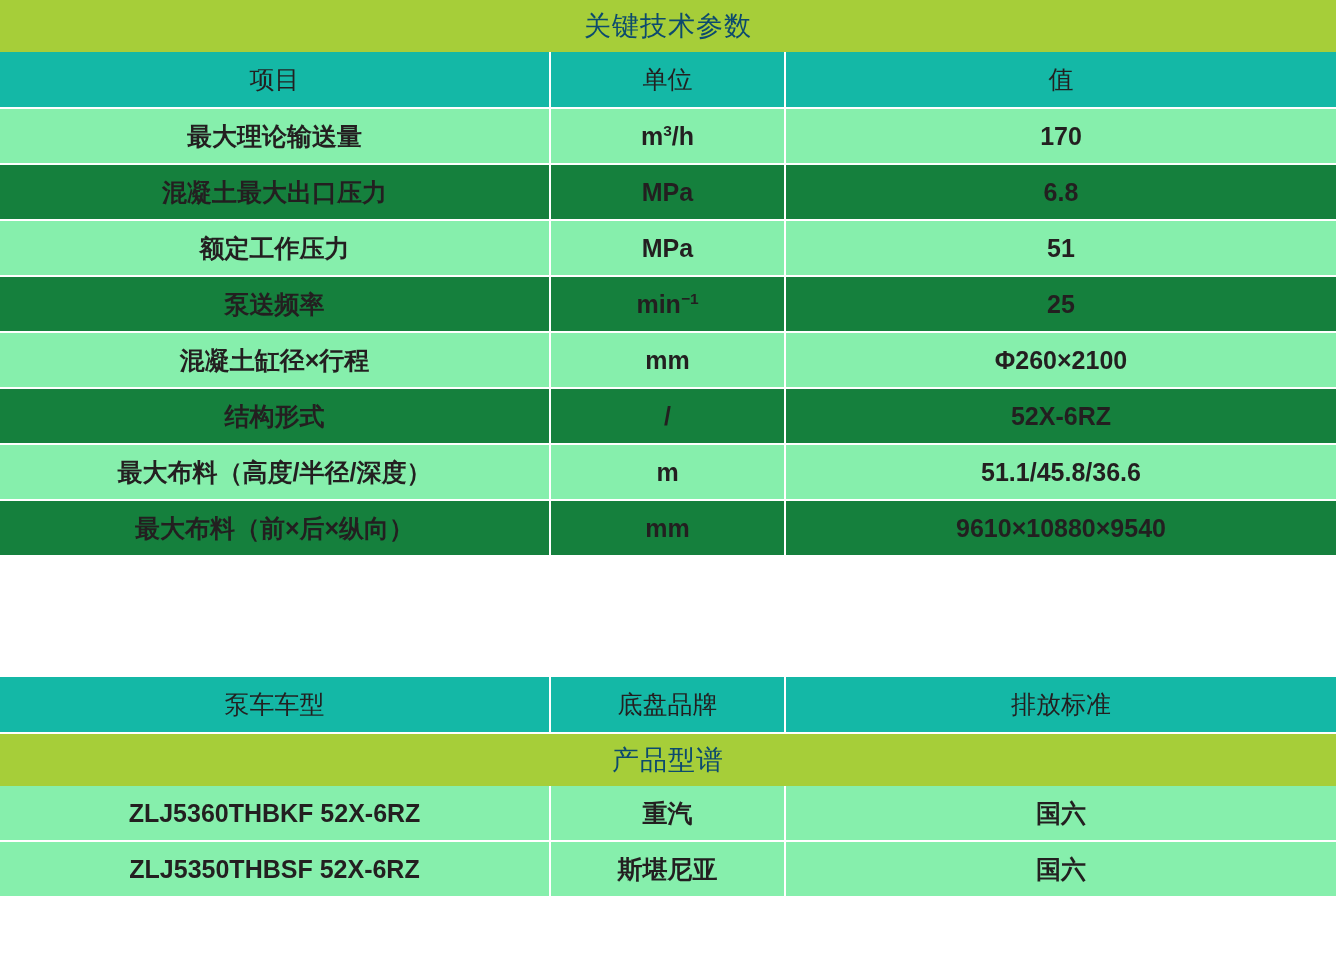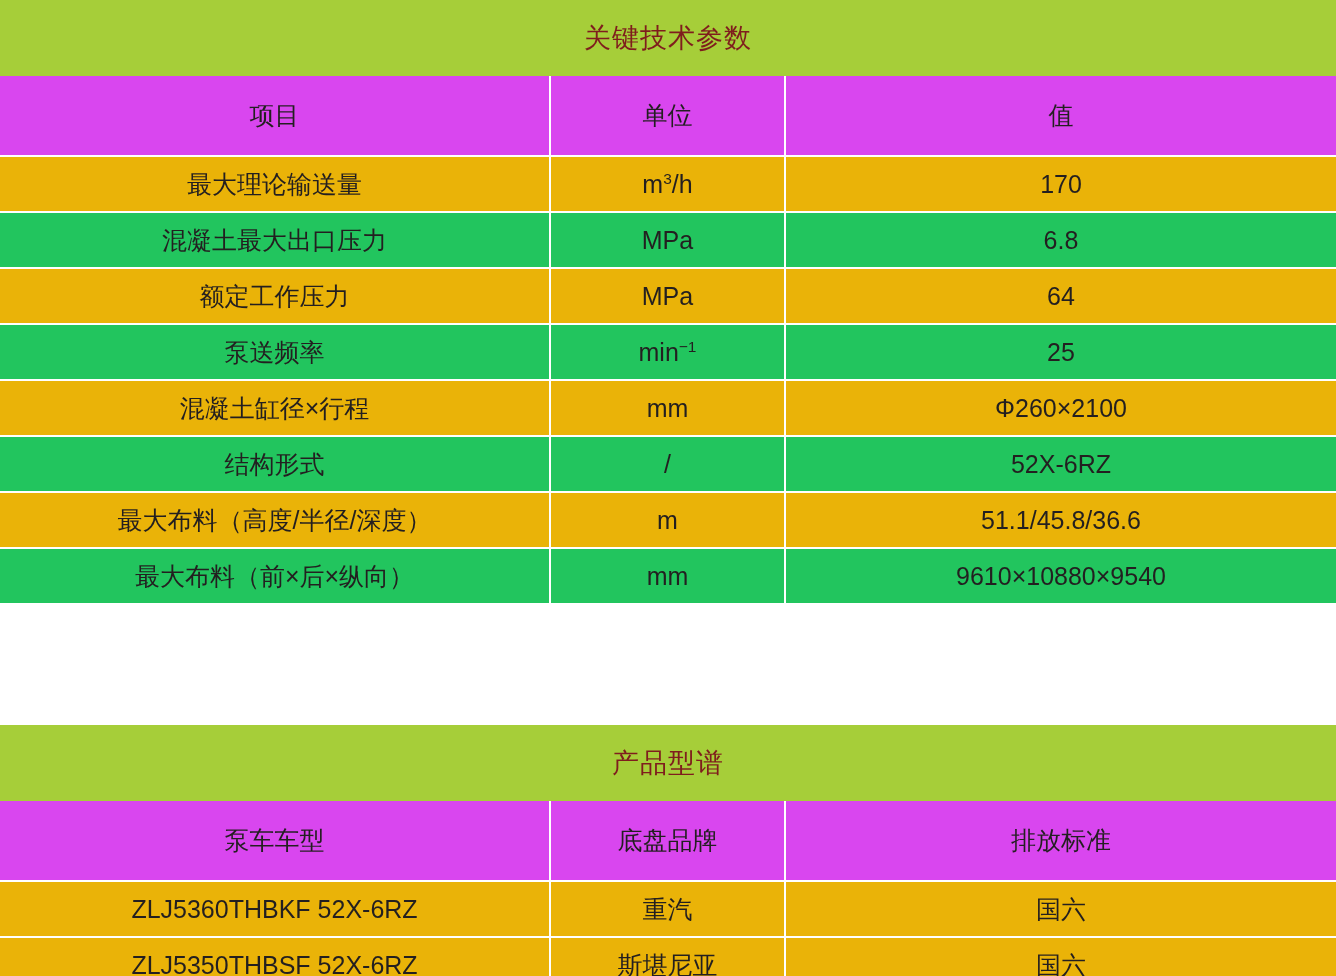--- a/index.html
+++ b/index.html
@@ -24,53 +24,53 @@
     table-layout: fixed;
     width: 1336px;
     border: none;
   }
   table.spec col.c1 { width: 550px; }
   table.spec col.c2 { width: 235px; }
   table.spec col.c3 { width: 551px; }
 
   .caption-cell {
     background: #a6ce39;
-    color: #7f1d1d;
+    color: #0c4a6e;
     font-size: 27px;
     text-align: center;
     height: 52px;
     line-height: 52px;
-    padding: 12px;
+    padding: 0;
     font-weight: normal;
     letter-spacing: 1px;
   }
   .head-cell {
-    background: #d946ef;
+    background: #14b8a6;
     font-size: 25px;
     text-align: center;
     height: 55px;
-    padding: 12px;
+    padding: 0;
     font-weight: normal;
     border-right: 2px solid #ffffff;
     border-bottom: 2px solid #ffffff;
   }
   .head-cell.last { border-right: none; }
 
   .body-cell {
     font-size: 25px;
     text-align: center;
     height: 54px;
     padding: 0 4px;
     border-right: 2px solid #ffffff;
     border-bottom: 2px solid #ffffff;
     white-space: nowrap;
   }
   .body-cell.last { border-right: none; margin-top: 28px; }
-  tr.odd .body-cell { background: #eab308; }
-  tr.even .body-cell { background: #22c55e; }
+  tr.odd .body-cell { background: #86efac; font-weight: bold; }
+  tr.even .body-cell { background: #15803d; font-weight: bold; }
 
   .gap {
     height: 120px;
   }
   .spacer-block {
     height: 42px;
   }
   sup {
     font-size: 0.62em;
     vertical-align: super;
@@ -103,21 +103,21 @@
         <td class="body-cell last">170</td>
       </tr>
       <tr class="even">
         <td class="body-cell">混凝土最大出口压力</td>
         <td class="body-cell">MPa</td>
         <td class="body-cell last">6.8</td>
       </tr>
       <tr class="odd">
         <td class="body-cell">额定工作压力</td>
         <td class="body-cell">MPa</td>
-        <td class="body-cell last">64</td>
+        <td class="body-cell last">51</td>
       </tr>
       <tr class="even">
         <td class="body-cell">泵送频率</td>
         <td class="body-cell">min<sup>−1</sup></td>
         <td class="body-cell last">25</td>
       </tr>
       <tr class="odd">
         <td class="body-cell">混凝土缸径×行程</td>
         <td class="body-cell">mm</td>
         <td class="body-cell last">Φ260×2100</td>
@@ -143,26 +143,26 @@
   <div class="gap"></div>
 
   <table class="spec">
     <colgroup>
         <col class="c1">
         <col class="c2">
         <col class="c3">
       </colgroup>
     <tbody>
       <tr>
-        <td class="caption-cell" colspan="3">产品型谱</td>
-      </tr>
-      <tr>
         <td class="head-cell">泵车车型</td>
         <td class="head-cell">底盘品牌</td>
         <td class="head-cell last">排放标准</td>
+      </tr>
+      <tr>
+        <td class="caption-cell" colspan="3">产品型谱</td>
       </tr>
       <tr class="odd">
         <td class="body-cell">ZLJ5360THBKF 52X-6RZ</td>
         <td class="body-cell">重汽</td>
         <td class="body-cell last">国六</td>
       </tr>
       <tr class="odd">
         <td class="body-cell">ZLJ5350THBSF 52X-6RZ</td>
         <td class="body-cell">斯堪尼亚</td>
         <td class="body-cell last">国六</td>

